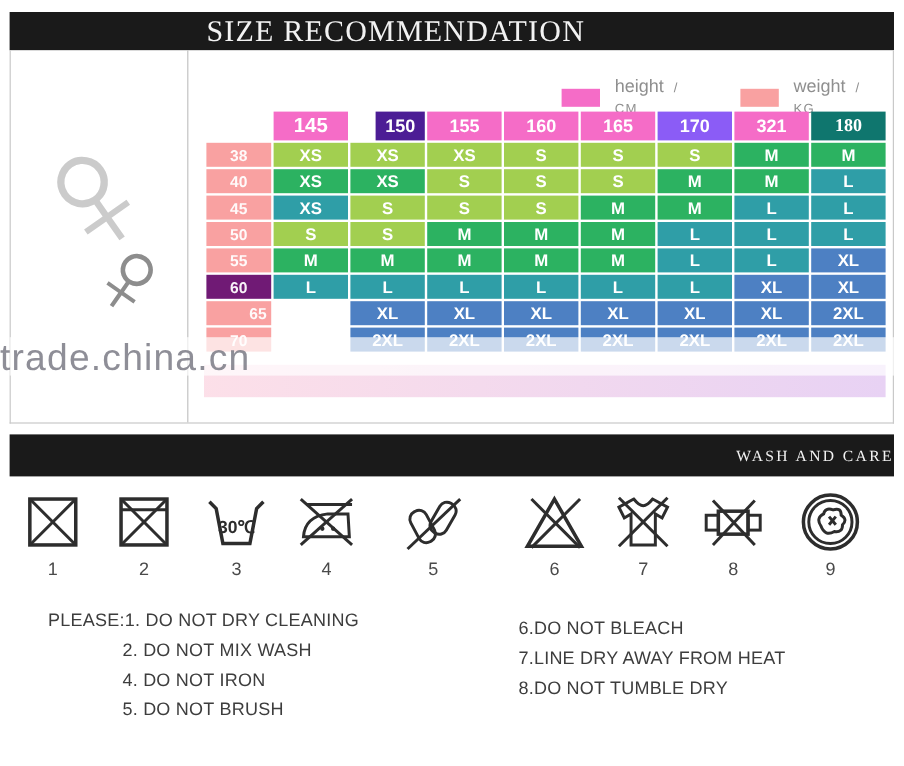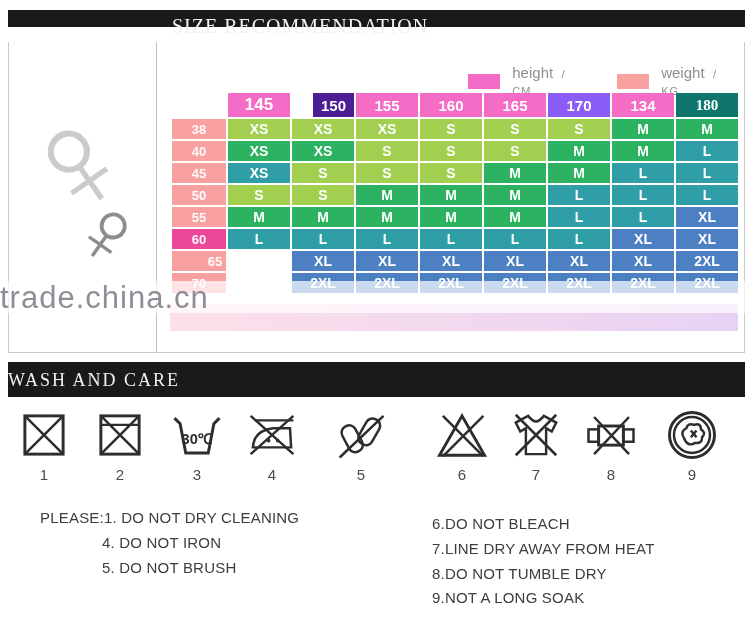--- a/index.html
+++ b/index.html
@@ -5,22 +5,22 @@
   html,body{margin:0;padding:0}
   body{
     width:753px;height:638px;position:relative;overflow:hidden;
     background:#fff;font-family:"Liberation Sans",sans-serif;
   }
   
   .banner{
     position:absolute;left:8px;width:737px;background:#1a1a1a;color:#f2f2f2;
     font-family:"Liberation Serif",serif;letter-spacing:1px;box-sizing:border-box;
   }
-  .banner-size{top:10px;height:17px;line-height:33px;font-size:20px;padding-left:164px}
-  .banner-wash{top:362px;height:35px;line-height:36px;font-size:18px;text-align:left;letter-spacing:2px}
+  .banner-size{top:10px;height:32px;line-height:33px;font-size:25px;padding-left:164px}
+  .banner-wash{top:362px;height:35px;line-height:36px;font-size:13px;text-align:right;letter-spacing:2px}
   
   .top-box{
     position:absolute;left:8px;top:42px;width:737px;height:311px;background:#fff;
     border:1px solid #c9c9c9;border-top:none;box-sizing:border-box;
   }
   .v-divider{position:absolute;left:147px;top:0;width:1px;height:100%;background:#c2c2c2}
   .female{position:absolute;line-height:1;user-select:none}
   .female-big{left:10px;top:44px;font-size:150px;color:#cbcbcb;transform:rotate(-35deg)}
   .female-small{left:64px;top:142px;font-size:96px;color:#8d8d8d;transform:rotate(35deg)}
   
@@ -86,21 +86,21 @@
 </div>
 
 <div class="size-table" id="size-table">
     <div class="e"></div>
     <div class="h" style="background: rgb(245, 108, 199);">145</div>
     <div class="h" style="background: #4c1d95; margin-left: 21px;">150</div>
     <div class="h" style="background: rgb(245, 108, 199);">155</div>
     <div class="h" style="background: rgb(245, 108, 199);">160</div>
     <div class="h" style="background: rgb(245, 108, 199);">165</div>
     <div class="h" style="background: #8b5cf6;">170</div>
-    <div class="h" style="background: rgb(245, 108, 199);">134</div>
+    <div class="h" style="background: rgb(245, 108, 199);">321</div>
     <div class="h" style="background: #0f766e; font-family: Liberation Serif, serif;">180</div>
     <div class="w" style="background: rgb(249, 161, 161);">38</div>
     <div style="background: rgb(162, 207, 80);">XS</div>
     <div style="background: rgb(162, 207, 80);">XS</div>
     <div style="background: rgb(162, 207, 80);">XS</div>
     <div style="background: rgb(162, 207, 80);">S</div>
     <div style="background: rgb(162, 207, 80);">S</div>
     <div style="background: rgb(162, 207, 80);">S</div>
     <div style="background: rgb(44, 178, 97);">M</div>
     <div style="background: rgb(44, 178, 97);">M</div>
@@ -133,21 +133,21 @@
     <div style="background: rgb(47, 158, 167);">L</div>
     <div class="w" style="background: rgb(249, 161, 161);">55</div>
     <div style="background: rgb(44, 178, 97);">M</div>
     <div style="background: rgb(44, 178, 97);">M</div>
     <div style="background: rgb(44, 178, 97);">M</div>
     <div style="background: rgb(44, 178, 97);">M</div>
     <div style="background: rgb(44, 178, 97);">M</div>
     <div style="background: rgb(47, 158, 167);">L</div>
     <div style="background: rgb(47, 158, 167);">L</div>
     <div style="background: rgb(77, 128, 195);">XL</div>
-    <div class="w" style="background: #ec4899;">60</div>
+    <div class="w" style="background: #701a75;">60</div>
     <div style="background: rgb(47, 158, 167);">L</div>
     <div style="background: rgb(47, 158, 167);">L</div>
     <div style="background: rgb(47, 158, 167);">L</div>
     <div style="background: rgb(47, 158, 167);">L</div>
     <div style="background: rgb(47, 158, 167);">L</div>
     <div style="background: rgb(47, 158, 167);">L</div>
     <div style="background: rgb(77, 128, 195);">XL</div>
     <div style="background: rgb(77, 128, 195);">XL</div>
     <div class="w" style="background: rgb(249, 161, 161); padding-left: 32px;">65</div>
     <div class="e"></div>
@@ -270,22 +270,22 @@
       <path class="ln" d="M17 27 Q13 21 19 18 Q20 13 26 15 Q32 13 32 19 Q37 22 33 26 Q33 32 27 31 Q20 35 17 27 Z"></path>
       <line class="ln" x1="23" y1="20" x2="28" y2="26"></line>
         <line class="ln" x1="28" y1="20" x2="23" y2="26"></line>
     </svg>
     <div class="care-num">9</div>
   </div>
 </div>
 
 <div class="notes-left">
   <div>PLEASE:1. DO NOT DRY CLEANING</div>
+  <div>2. DO NOT MIX WASH</div>
   <div>4. DO NOT IRON</div>
   <div>5. DO NOT BRUSH</div>
 </div>
 
 <div class="notes-right">
   <div>6.DO NOT BLEACH</div>
   <div>7.LINE DRY AWAY FROM HEAT</div>
   <div>8.DO NOT TUMBLE DRY</div>
-  <div>9.NOT A LONG SOAK</div>
 </div>
 
 </body></html>

